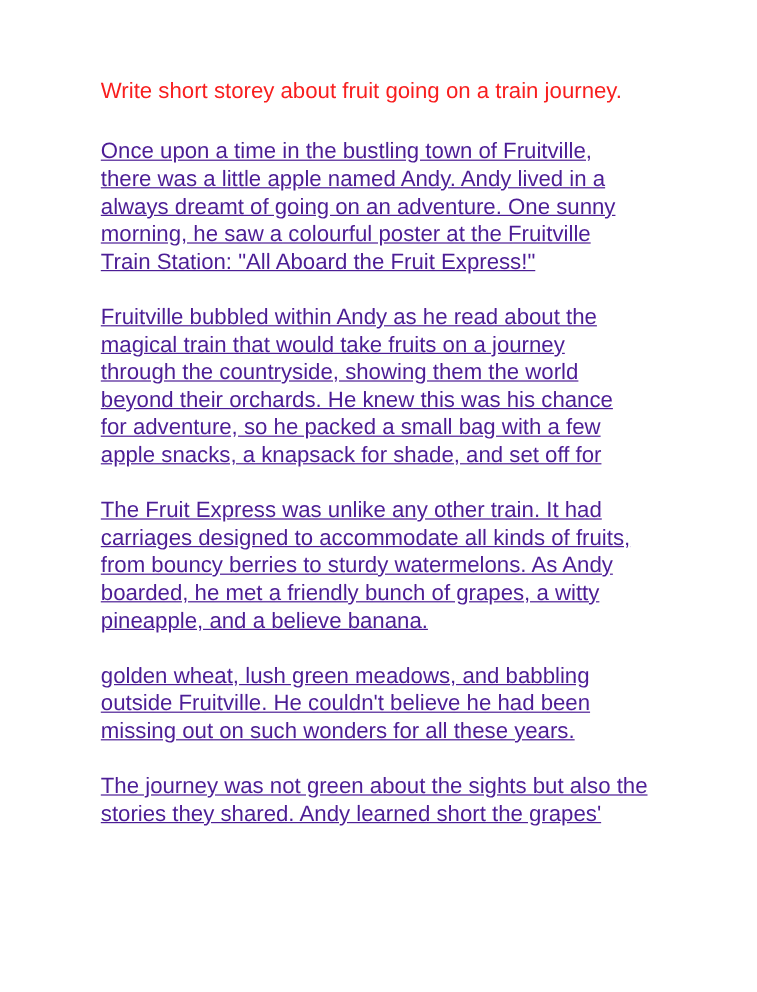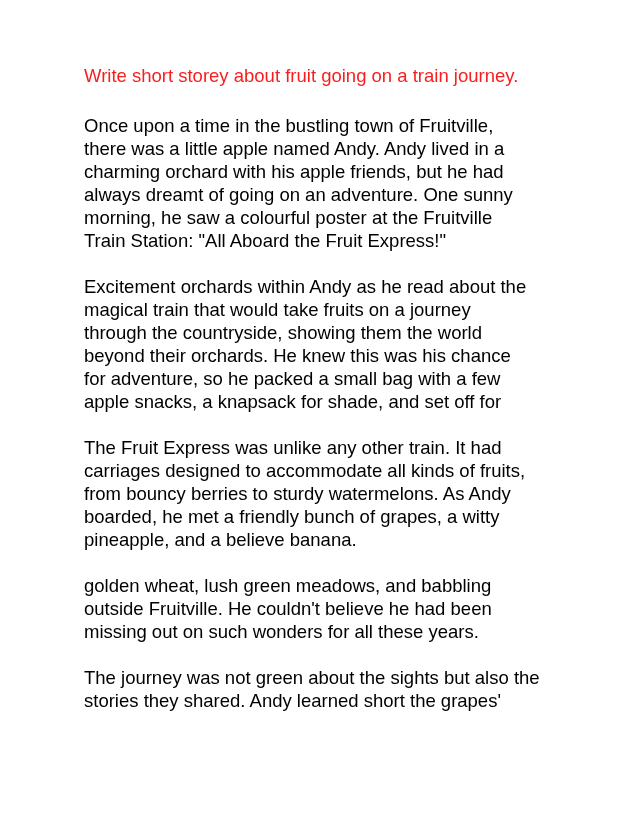--- a/index.html
+++ b/index.html
@@ -23,44 +23,44 @@
     line-height: 23px;
     letter-spacing: 0;
   }
   .prompt-line {
     color: #f81e1e;
     margin: 0 0 27px 0;
     white-space: pre;
   }
   .para {
     margin: 0 0 23px 0;
-    color: #000000;
+    color: #4c1d95;
+    text-decoration: underline;
   }
   .line {
     white-space: pre;
   }
 </style>
 </head>
 <body>
 
 <div class="doc-page">
 
   <div class="prompt-line">Write short storey about fruit going on a train journey.</div>
 
   <div class="para">
     <div class="line">Once upon a time in the bustling town of Fruitville,</div>
     <div class="line">there was a little apple named Andy. Andy lived in a</div>
-    <div class="line">charming orchard with his apple friends, but he had</div>
     <div class="line">always dreamt of going on an adventure. One sunny</div>
     <div class="line">morning, he saw a colourful poster at the Fruitville</div>
     <div class="line">Train Station: "All Aboard the Fruit Express!"</div>
   </div>
 
   <div class="para">
-    <div class="line">Excitement orchards within Andy as he read about the</div>
+    <div class="line">Fruitville bubbled within Andy as he read about the</div>
     <div class="line">magical train that would take fruits on a journey</div>
     <div class="line">through the countryside, showing them the world</div>
     <div class="line">beyond their orchards. He knew this was his chance</div>
     <div class="line">for adventure, so he packed a small bag with a few</div>
     <div class="line">apple snacks, a knapsack for shade, and set off for</div>
   </div>
 
   <div class="para">
     <div class="line">The Fruit Express was unlike any other train. It had</div>
     <div class="line">carriages designed to accommodate all kinds of fruits,</div>

